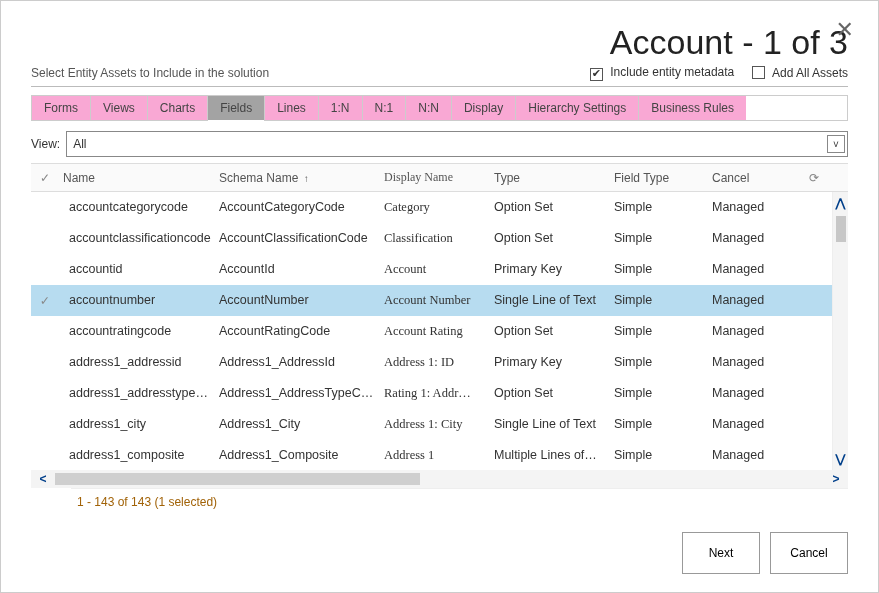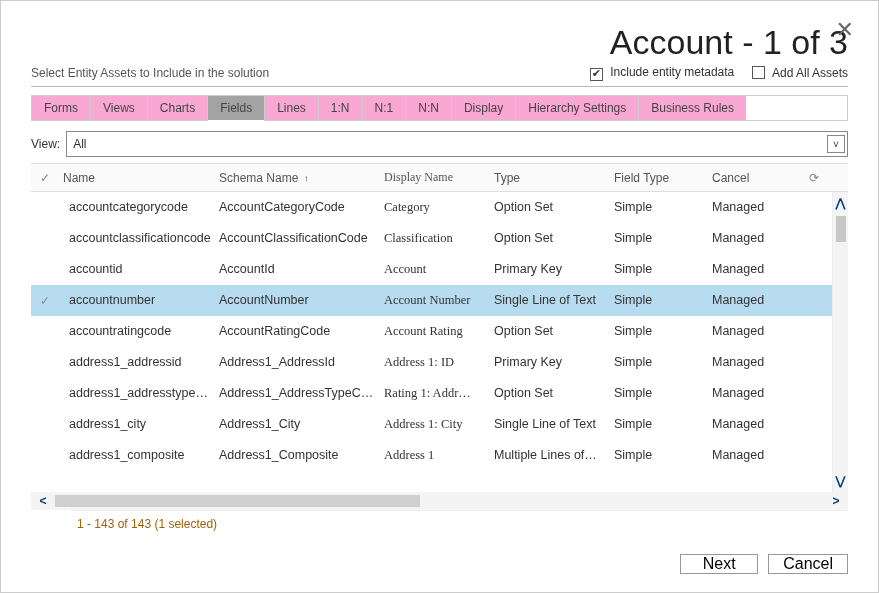--- a/index.html
+++ b/index.html
@@ -51,21 +51,21 @@
   .vscroll .thumb { width: 10px; height: 26px; background: #c7c7c7; border-radius: 0; position: absolute; top: 24px; }
 
   .hscroll-row { display: flex; align-items: center; height: 18px; background: #f4f4f4; }
   .hscroll-row .arrow { width: 24px; text-align: center; color: #003f8a; font-weight: bold; font-size: 12px; cursor: pointer; }
   .hscroll-track { flex: 1; height: 12px; background: #f4f4f4; position: relative; }
   .hscroll-thumb { position: absolute; left: 0; top: 0; height: 12px; width: 365px; background: #cfcfcf; }
 
   .status-row { height: 26px; display: flex; align-items: center; padding-left: 6px; font-size: 12px; color: #a16207; border-top: 1px solid #eee; margin-left: 40px; }
 
   .footer { display: flex; justify-content: flex-end; gap: 10px; margin-top: 18px; }
-  .btn { min-width: 78px; height: 20px; border: 1px solid #999; background: #fff; font-size: 16px; cursor: pointer; padding: 0 14px; }
+  .btn { min-width: 78px; height: 42px; border: 1px solid #999; background: #fff; font-size: 12px; cursor: pointer; padding: 0 14px; }
 </style>
 </head>
 <body>
 
 <div class="dialog">
   <div class="close-x">✕</div>
 
   <h1 class="title">Account - 1 of 3</h1>
 
   <div class="subtitle-row">

